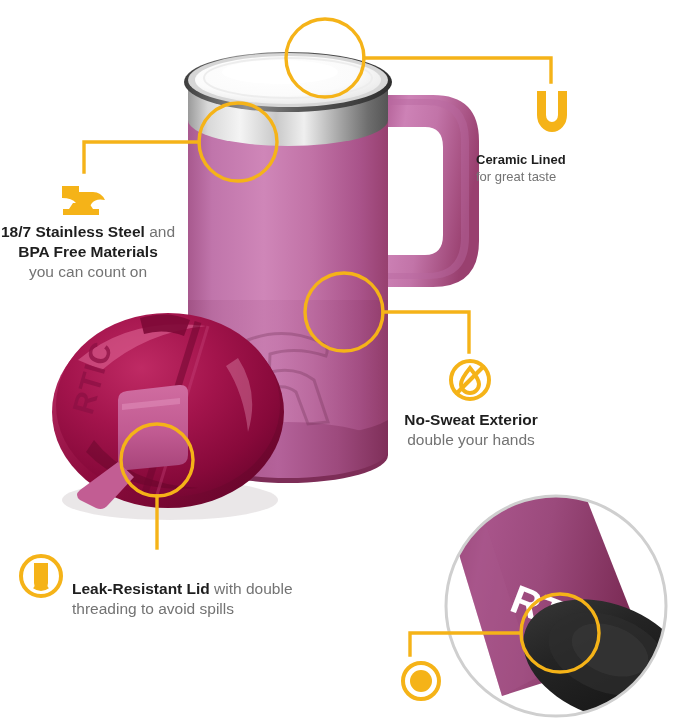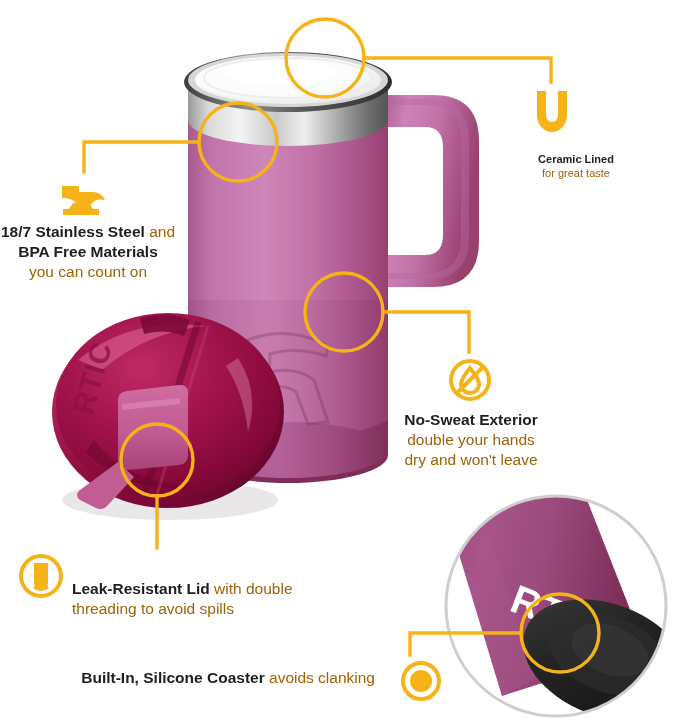--- a/index.html
+++ b/index.html
@@ -22,21 +22,21 @@
     position: absolute;
     color: #2b2b2b;
     line-height: 1.28;
   }
   .feature-text .ttl {
     font-weight: bold;
     color: #1e1e1e;
   }
   .feature-text .sub {
     font-weight: normal;
-    color: #a16207;
+    color: #737373;
   }
 
   
   .callout-svg {
     position: absolute;
     left: 0;
     top: 0;
     width: 679px;
     height: 728px;
     pointer-events: none;
@@ -276,37 +276,33 @@
   </div>
 
   <div class="feature-text" style="left:-2px; top:222px; width:180px; text-align:center; font-size:15.5px;">
     <div>
       <span class="ttl">18/7 Stainless Steel</span><span class="sub"> and</span>
     </div>
     <div class="ttl">BPA Free Materials</div>
     <div class="sub">you can count on</div>
   </div>
 
-  <div class="feature-text" style="left:476px; top:152px; width:200px; text-align:center; font-size:11px;">
+  <div class="feature-text" style="left:476px; top:152px; width:200px; font-size:13px;">
     <div class="ttl">Ceramic Lined</div>
     <div class="sub">for great taste</div>
   </div>
 
   <div class="feature-text" style="left:381px; top:410px; width:180px; text-align:center; font-size:15.5px;">
     <div class="ttl">No-Sweat Exterior</div>
     <div class="sub">double your hands</div>
-    <div class="sub">dry and won't leave</div>
   </div>
 
   <div class="feature-text" style="left:72px; top:579px; width:250px; text-align:left; font-size:15.5px;">
     <div>
       <span class="ttl">Leak-Resistant Lid</span><span class="sub"> with double</span>
     </div>
     <div class="sub">threading to avoid spills</div>
   </div>
 
   <div class="feature-text" style="left:20px; top:668px; width:355px; text-align:right; font-size:15.5px;">
-    <div>
-      <span class="ttl">Built-In, Silicone Coaster</span><span class="sub"> avoids clanking</span>
-    </div>
   </div>
 
 </div>
 
 </body></html>

